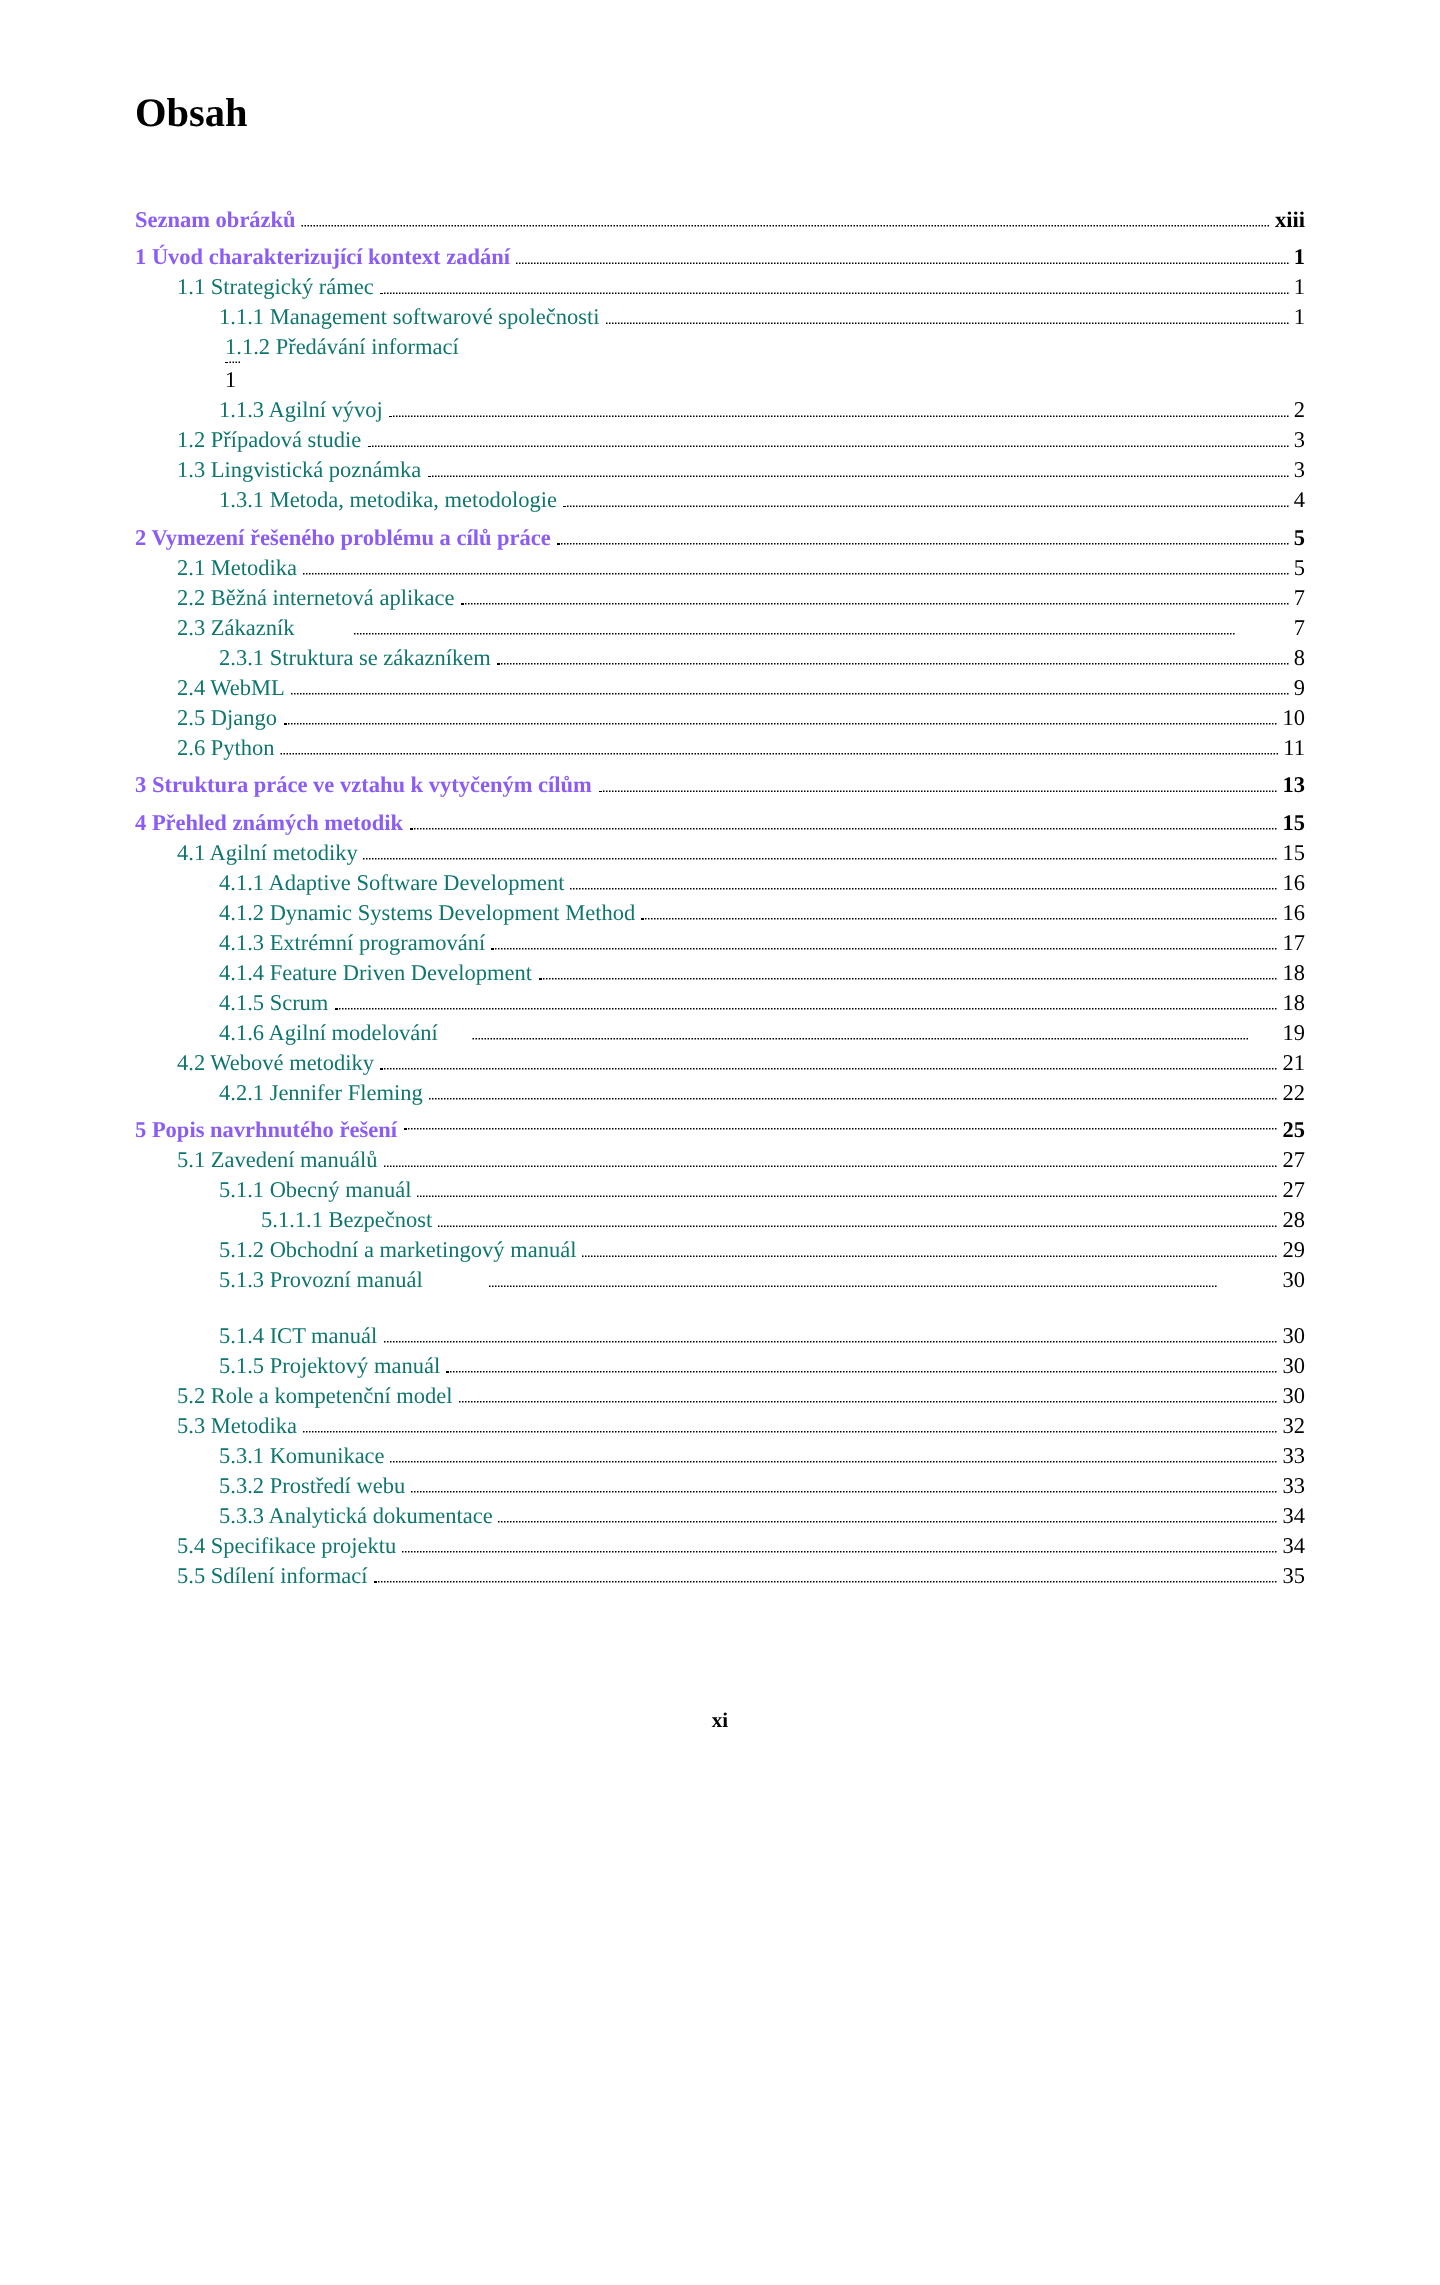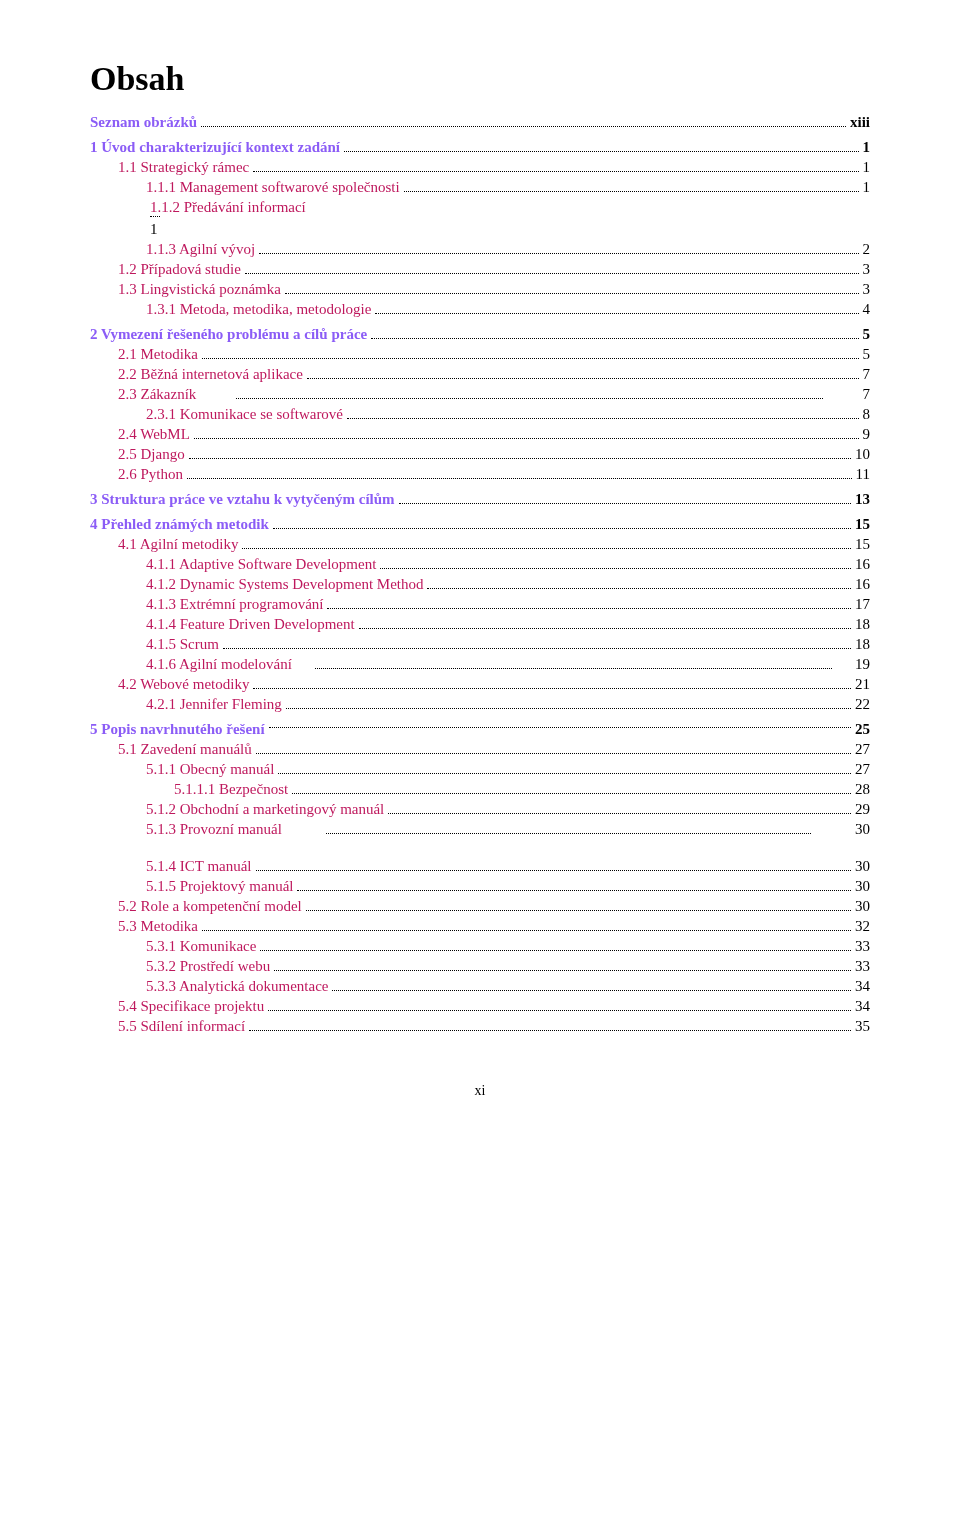--- a/index.html
+++ b/index.html
@@ -6,53 +6,54 @@
     body {
       background: #fff;
       font-family: "Computer Modern", "Latin Modern", Georgia, "Times New Roman", serif;
       font-size: 15px;
       color: #000;
       width: 960px;
       min-height: 1523px;
       padding: 60px 90px 80px 90px;
     }
     .page-title {
-      font-size: 34px;
+      font-size: 27px;
       font-weight: bold;
-      margin-bottom: 16px;
+      margin-bottom: 48px;
     }
     .toc-label {
       font-size: 15px;
       color: #8b5cf6;
       flex: 0 0 auto;
       max-width: 75%;
     }
     .toc-label.blue {
-      color: #be185d;
+      color: #0f766e;
     }
     .toc-dots {
       flex: 1 1 auto;
       border-bottom: 1px dotted #000;
       margin: 0 4px 4px 4px;
       min-width: 10px;
     }
     .toc-page {
       font-size: 15px;
       flex: 0 0 auto;
     }
     .toc-row {
       display: flex;
       align-items: baseline;
       margin-bottom: 3px;
     }
     .page-number-footer {
       text-align: center;
-      margin-top: 48px;
+      margin-top: 80px;
       font-size: 14px;
       color: #000;
+      font-weight: bold;
     }
   </style>
 </head>
 <body>
 
 <div class="page-title">Obsah</div>
 
 <div id="toc-container">
     <div class="toc-row" style="padding-left: 0px; margin-bottom: 3px; margin-top: 8px;">
       <span class="toc-label" style="font-weight: bold;">Seznam obrázků</span>
@@ -113,21 +114,21 @@
       <span class="toc-label blue">2.2   Běžná internetová aplikace</span>
       <span class="toc-dots"></span>
       <span class="toc-page">7</span>
     </div>
     <div class="toc-row" style="padding-left: 28px; margin-bottom: 3px; margin-top: 2px; gap: 36px;">
       <span class="toc-label blue">2.3   Zákazník</span>
       <span class="toc-dots"></span>
       <span class="toc-page">7</span>
     </div>
     <div class="toc-row" style="padding-left: 56px; margin-bottom: 3px; margin-top: 2px;">
-      <span class="toc-label blue">2.3.1   Komunikace se softwarové</span>
+      <span class="toc-label blue">2.3.1   Struktura se zákazníkem</span>
       <span class="toc-dots"></span>
       <span class="toc-page">8</span>
     </div>
     <div class="toc-row" style="padding-left: 28px; margin-bottom: 3px; margin-top: 2px;">
       <span class="toc-label blue">2.4   WebML</span>
       <span class="toc-dots"></span>
       <span class="toc-page">9</span>
     </div>
     <div class="toc-row" style="padding-left: 28px; margin-bottom: 3px; margin-top: 2px;">
       <span class="toc-label blue">2.5   Django</span>

